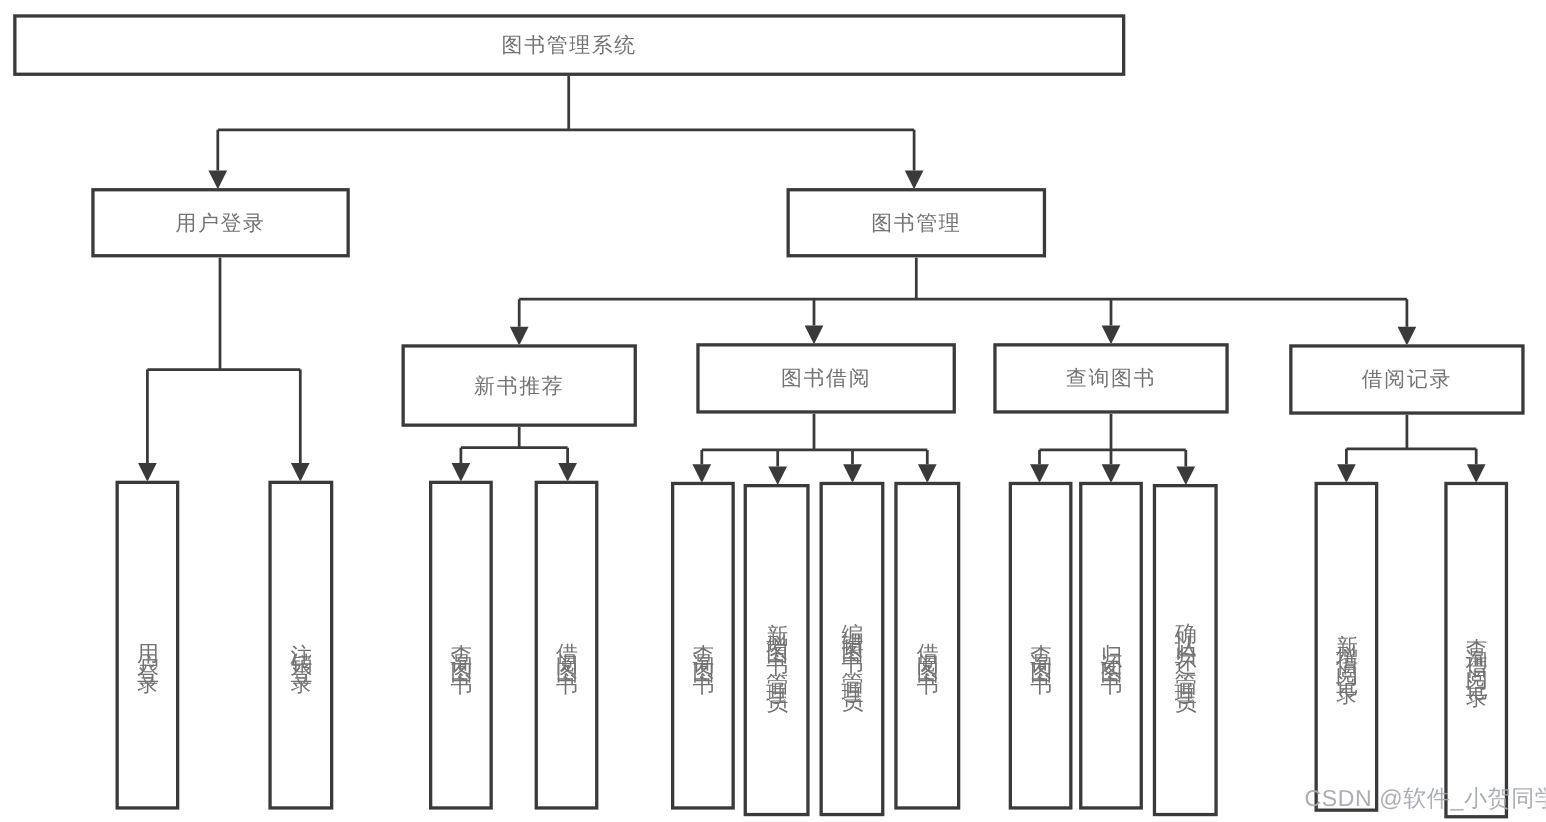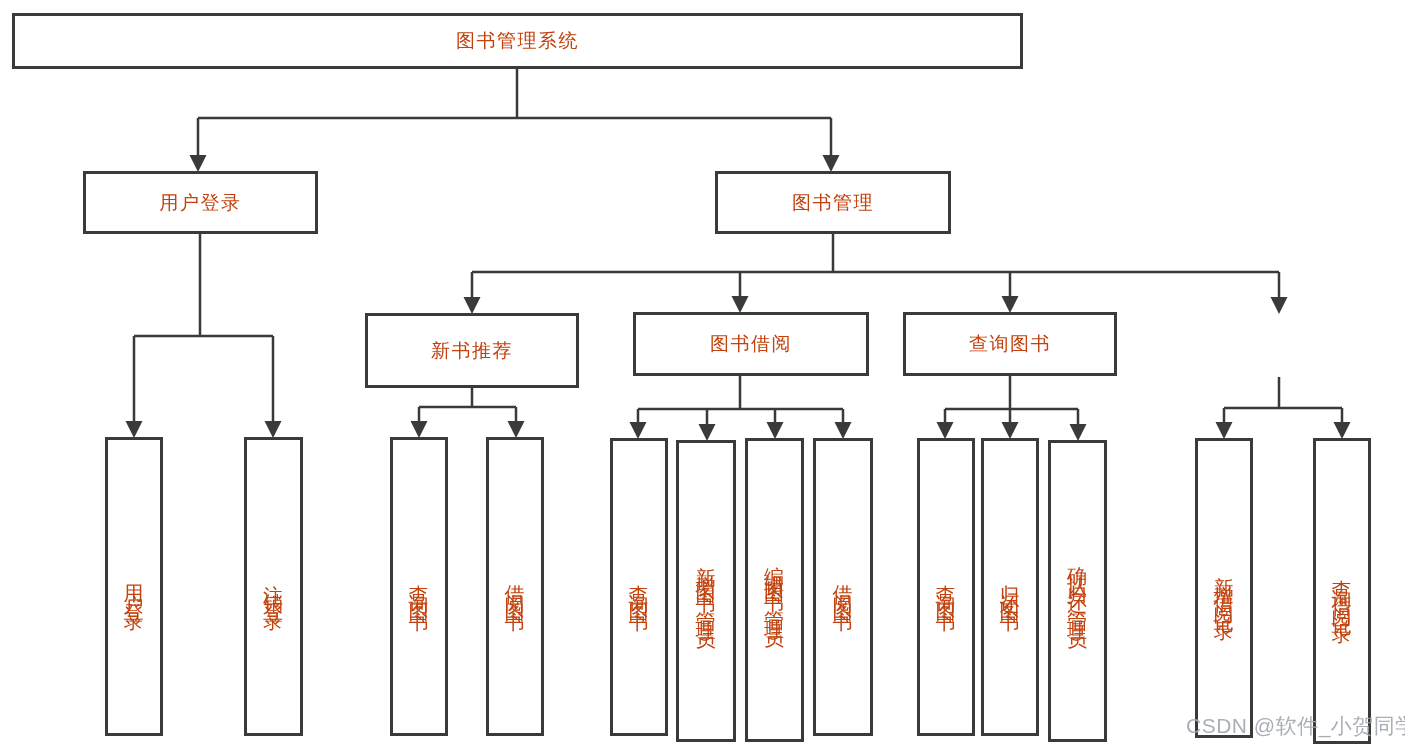--- a/index.html
+++ b/index.html
@@ -5,21 +5,21 @@
   html,body{margin:0;padding:0;}
   body{
     width:1405px;height:747px;position:relative;background:#ffffff;
     font-family:"Liberation Sans","DejaVu Sans",sans-serif;
     overflow:hidden;
   }
   .canvas{position:absolute;left:0;top:0;width:1405px;height:747px;background:#ffffff;}
   .connectors{position:absolute;left:0;top:0;z-index:1;}
   .box{
     position:absolute;box-sizing:border-box;background:#ffffff;
-    border:3px solid #3a3a3a;color:#c2410c;
+    border:3px solid #3a3a3a;color:#737373;
     display:flex;align-items:center;justify-content:center;
     z-index:2;
   }
   .hbox{font-size:19px;letter-spacing:1.5px;white-space:nowrap;}
   .vbox span{
     writing-mode:vertical-rl;text-orientation:mixed;
     font-size:20px;line-height:1;letter-spacing:9px;white-space:nowrap;
   }
   .watermark{
     position:absolute;left:1186px;top:712px;z-index:5;
@@ -75,20 +75,23 @@
 
   <div class="box hbox" style="left:365px;top:313px;width:214px;height:75px">
     <span>新书推荐</span>
   </div>
   <div class="box hbox" style="left:633px;top:312px;width:236px;height:64px">
     <span>图书借阅</span>
   </div>
   <div class="box hbox" style="left:903px;top:312px;width:214px;height:64px">
     <span>查询图书</span>
   </div>
+  <div class="box hbox" style="left:1172px;top:313px;width:214px;height:64px">
+    <span>借阅记录</span>
+  </div>
 
   <div class="box vbox" style="left:105px;top:437px;width:58px;height:299px">
     <span>用户登录</span>
   </div>
   <div class="box vbox" style="left:244px;top:437px;width:59px;height:299px">
     <span>注销登录</span>
   </div>
 
   <div class="box vbox" style="left:390px;top:437px;width:58px;height:299px">
     <span>查询图书</span>

